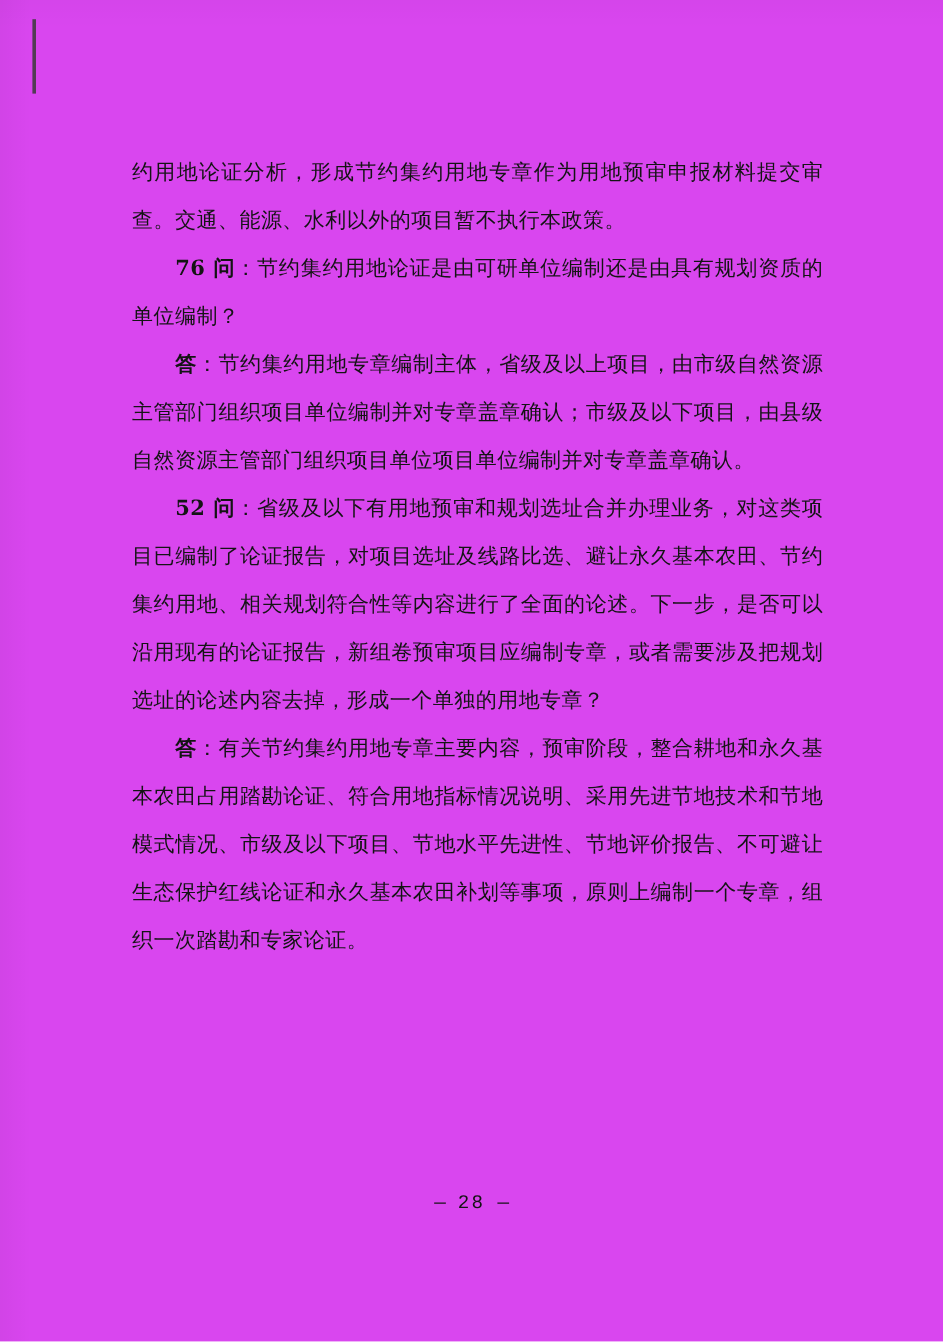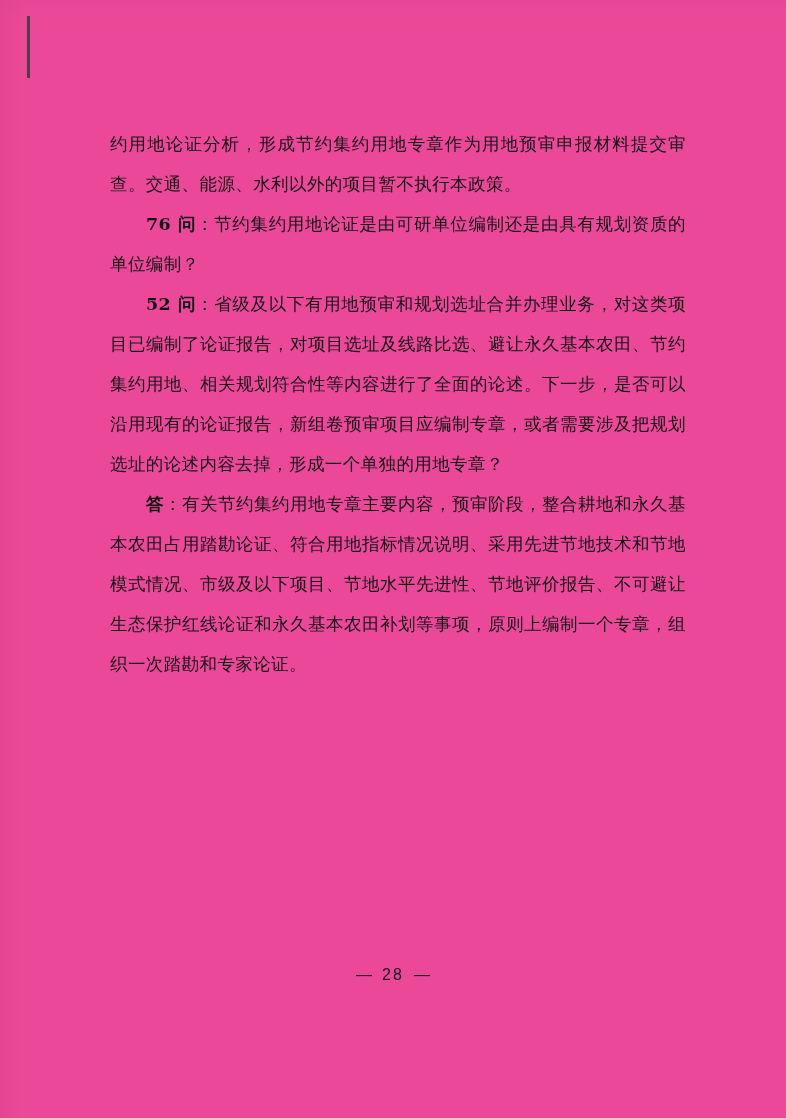--- a/index.html
+++ b/index.html
@@ -10,21 +10,21 @@
   body {
     width: 786px;
     height: 1118px;
     font-family: "DejaVu Serif", serif;
     position: relative;
     overflow: hidden;
   }
   .page {
     position: absolute;
     inset: 0;
-    background: #ec4899;
+    background: #d946ef;
   }
   
   .page::before {
     content: "";
     position: absolute;
     inset: 0;
     background:
       linear-gradient(90deg, rgba(0,0,0,0.035) 0px, rgba(0,0,0,0.0) 26px),
       linear-gradient(180deg, rgba(0,0,0,0.02) 0px, rgba(0,0,0,0.0) 24px);
     pointer-events: none;
@@ -61,26 +61,26 @@
     font-weight: normal;
   }
   .lead {
     font-weight: bold;
     margin-top: 43px;
   }
   .footer {
     position: absolute;
     left: 0;
     right: 0;
-    top: 966px;
+    top: 994px;
     text-align: center;
     font-size: 16px;
     color: #141414;
     letter-spacing: 2px;
-    font-family: Liberation Sans, sans-serif;
+    font-family: Liberation Mono, monospace;
   }
   .footer .dash {
     letter-spacing: 0;
     padding: 0 10px;
   }
 </style>
 </head>
 <body>
 
 <div class="page">
@@ -89,20 +89,23 @@
   <div class="content">
 
     <p class="para">
       <span>约用地论证分析，形成节约集约用地专章作为用地预审申报材料提交审查。交通、能源、水利以外的项目暂不执行本政策。</span>
     </p>
 
     <p class="para indent q">
       <span class="lead">76 问</span><span>：节约集约用地论证是由可研单位编制还是由具有规划资质的单位编制？</span>
     </p>
 
+    <p class="para indent">
+      <span class="lead">答</span><span>：节约集约用地专章编制主体，省级及以上项目，由市级自然资源主管部门组织项目单位编制并对专章盖章确认；市级及以下项目，由县级自然资源主管部门组织项目单位项目单位编制并对专章盖章确认。</span>
+    </p>
 
     <p class="para indent q">
       <span class="lead">52 问</span><span>：省级及以下有用地预审和规划选址合并办理业务，对这类项目已编制了论证报告，对项目选址及线路比选、避让永久基本农田、节约集约用地、相关规划符合性等内容进行了全面的论述。下一步，是否可以沿用现有的论证报告，新组卷预审项目应编制专章，或者需要涉及把规划选址的论述内容去掉，形成一个单独的用地专章？</span>
     </p>
 
     <p class="para indent">
       <span class="lead">答</span><span>：有关节约集约用地专章主要内容，预审阶段，整合耕地和永久基本农田占用踏勘论证、符合用地指标情况说明、采用先进节地技术和节地模式情况、市级及以下项目、节地水平先进性、节地评价报告、不可避让生态保护红线论证和永久基本农田补划等事项，原则上编制一个专章，组织一次踏勘和专家论证。</span>
     </p>
 
 

